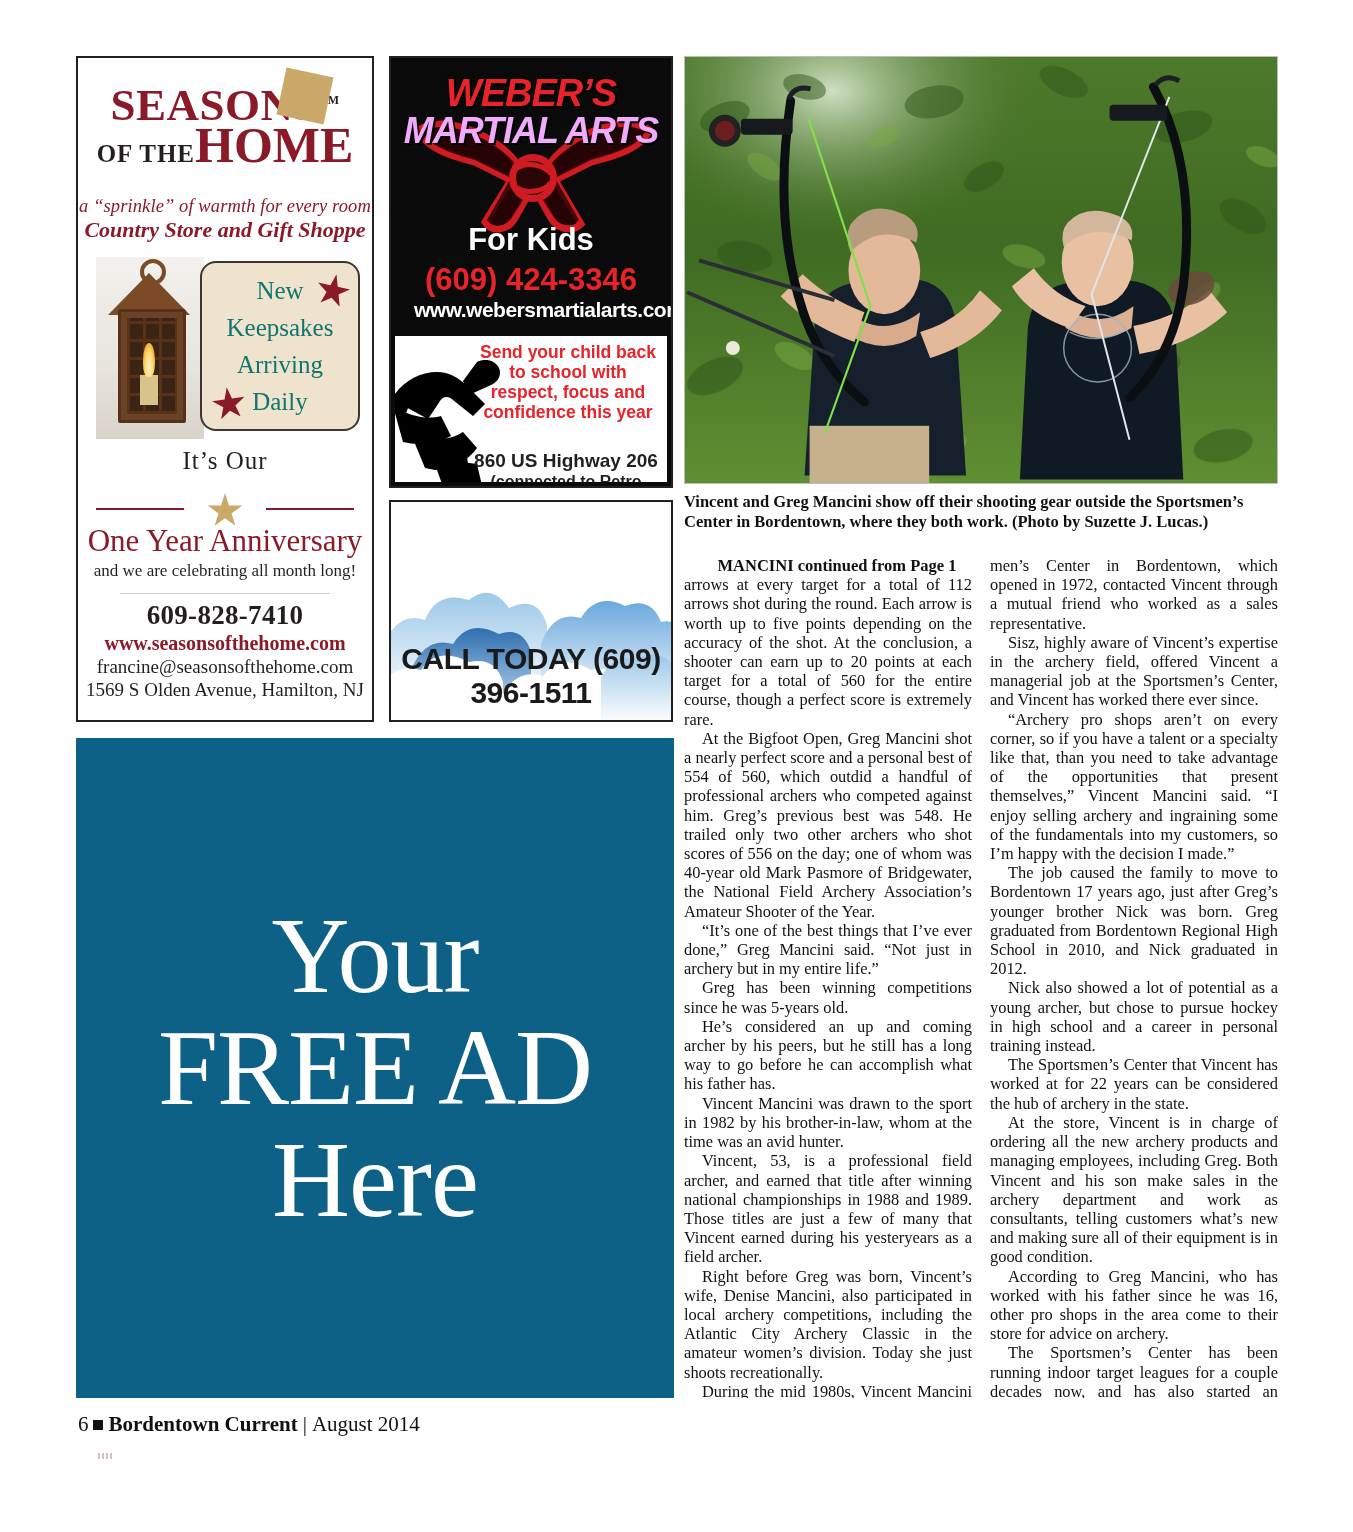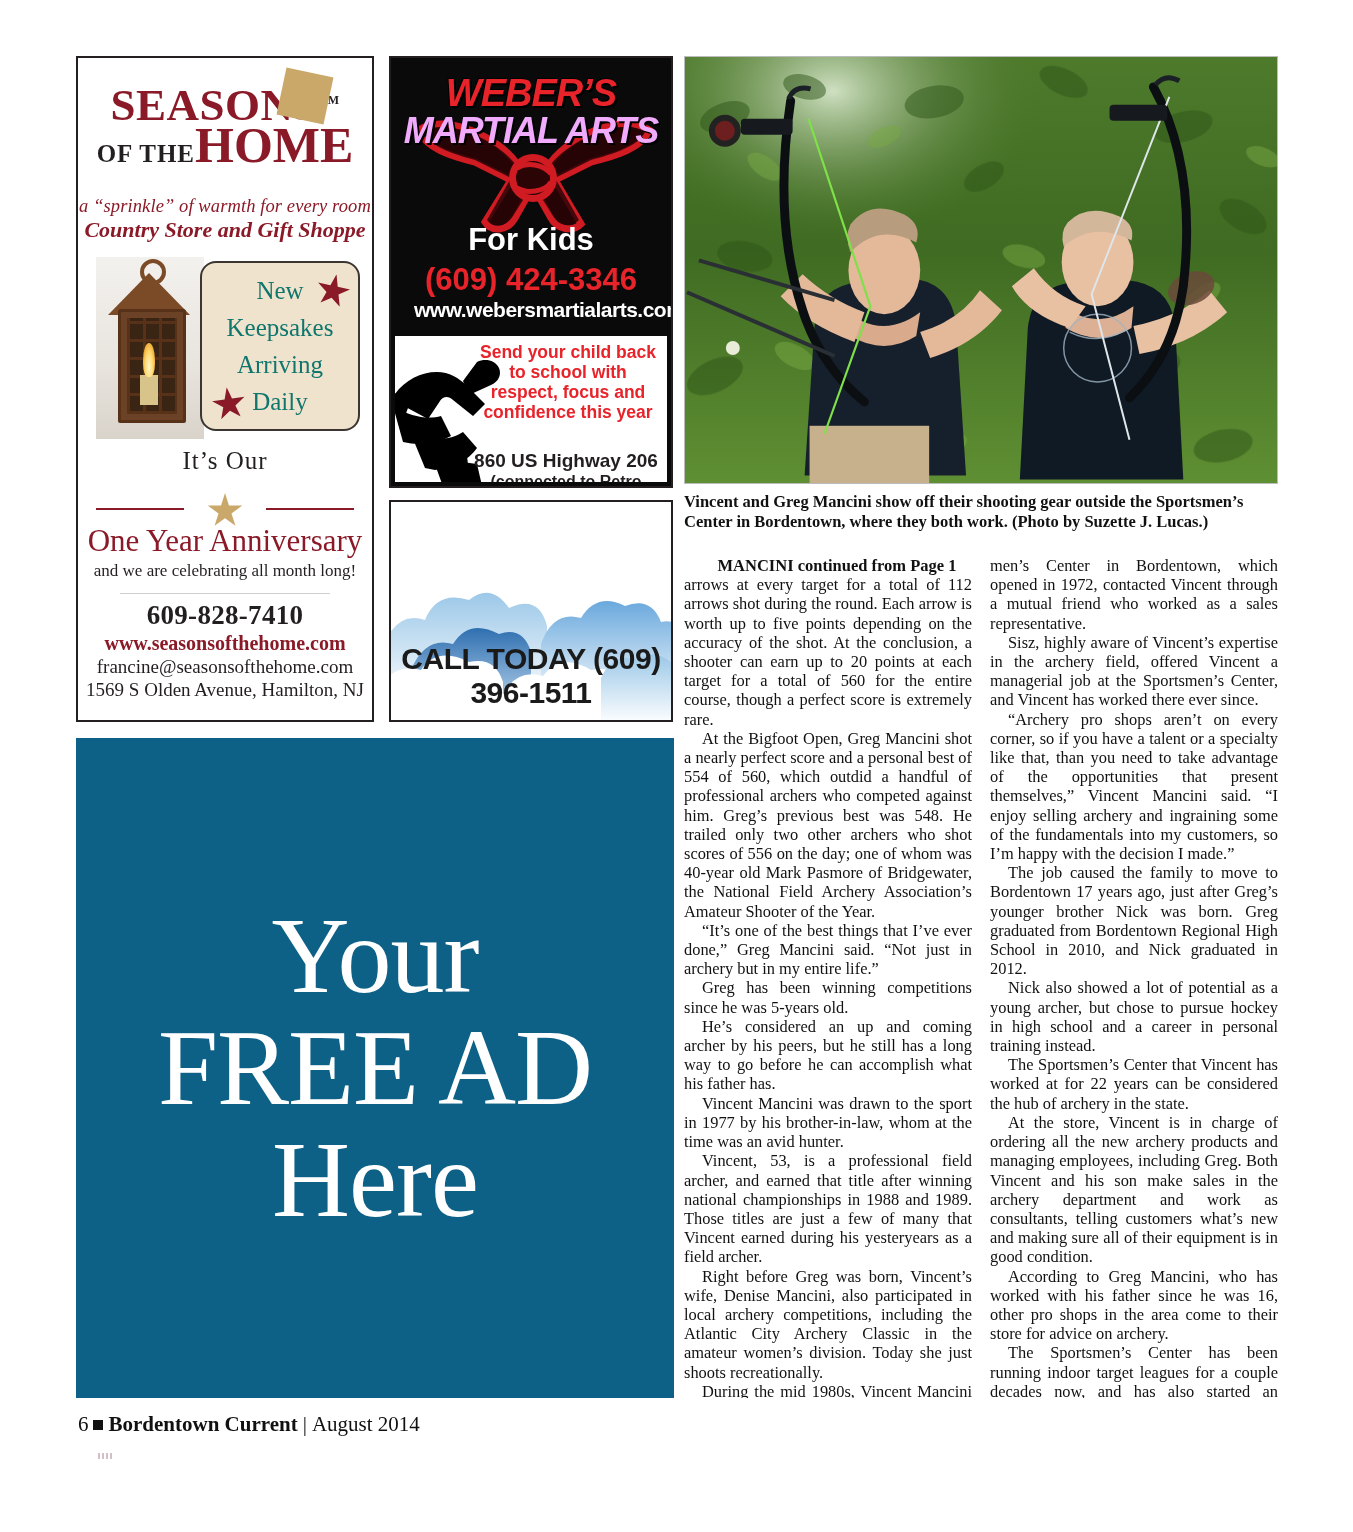--- a/index.html
+++ b/index.html
@@ -494,21 +494,21 @@
   <div class="box" id="caption">Vincent and Greg Mancini show off their shooting gear outside the Sportsmen’s Center in Bordentown, where they both work. (Photo by Suzette J. Lucas.)</div>
 
   <div class="box" id="article">
     <div class="col" id="col-left">
       <p class="contd">MANCINI continued from Page 1</p>
       <p style="text-indent:0">arrows at every target for a total of 112 arrows shot during the round. Each arrow is worth up to five points depending on the accuracy of the shot. At the conclusion, a shooter can earn up to 20 points at each target for a total of 560 for the entire course, though a perfect score is extremely rare.</p>
       <p>At the Bigfoot Open, Greg Mancini shot a nearly perfect score and a personal best of 554 of 560, which outdid a handful of professional archers who competed against him. Greg’s previous best was 548. He trailed only two other archers who shot scores of 556 on the day; one of whom was 40-year old Mark Pasmore of Bridgewater, the National Field Archery Association’s Amateur Shooter of the Year.</p>
       <p>“It’s one of the best things that I’ve ever done,” Greg Mancini said. “Not just in archery but in my entire life.”</p>
       <p>Greg has been winning competitions since he was 5-years old.</p>
       <p>He’s considered an up and coming archer by his peers, but he still has a long way to go before he can accomplish what his father has.</p>
-      <p>Vincent Mancini was drawn to the sport in 1977 by his brother-in-law, whom at the time was an avid hunter.</p>
+      <p>Vincent Mancini was drawn to the sport in 1982 by his brother-in-law, whom at the time was an avid hunter.</p>
       <p>Vincent, 53, is a professional field archer, and earned that title after winning national championships in 1988 and 1989. Those titles are just a few of many that Vincent earned during his yesteryears as a field archer.</p>
       <p>Right before Greg was born, Vincent’s wife, Denise Mancini, also participated in local archery competitions, including the Atlantic City Archery Classic in the amateur women’s division. Today she just shoots recreationally.</p>
       <p>During the mid 1980s, Vincent Mancini opened up his own archery pro shop in South Amboy, but it wasn’t long before he had to close up in January of 1992 due to lack of business.</p>
 
     </div>
     <div class="col" id="col-right">
       <p style="text-indent:0">men’s Center in Bordentown, which opened in 1972, contacted Vincent through a mutual friend who worked as a sales representative.</p>
       <p>Sisz, highly aware of Vincent’s expertise in the archery field, offered Vincent a managerial job at the Sportsmen’s Center, and Vincent has worked there ever since.</p>
       <p>“Archery pro shops aren’t on every corner, so if you have a talent or a specialty like that, than you need to take advantage of the opportunities that present themselves,” Vincent Mancini said. “I enjoy selling archery and ingraining some of the fundamentals into my customers, so I’m happy with the decision I made.”</p>
       <p>The job caused the family to move to Bordentown 17 years ago, just after Greg’s younger brother Nick was born. Greg graduated from Bordentown Regional High School in 2010, and Nick graduated in 2012.</p>

